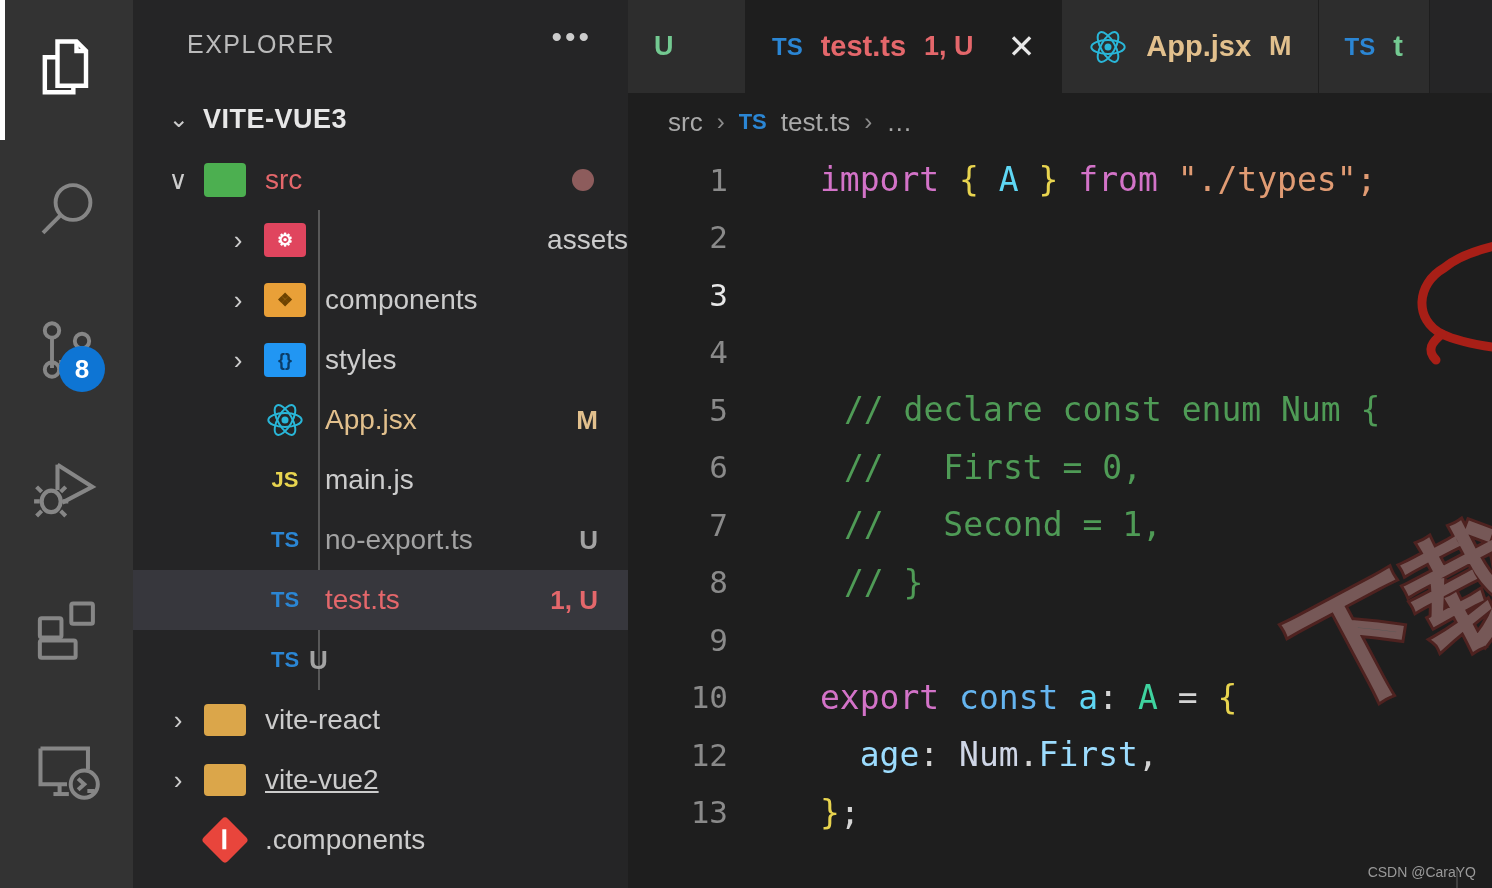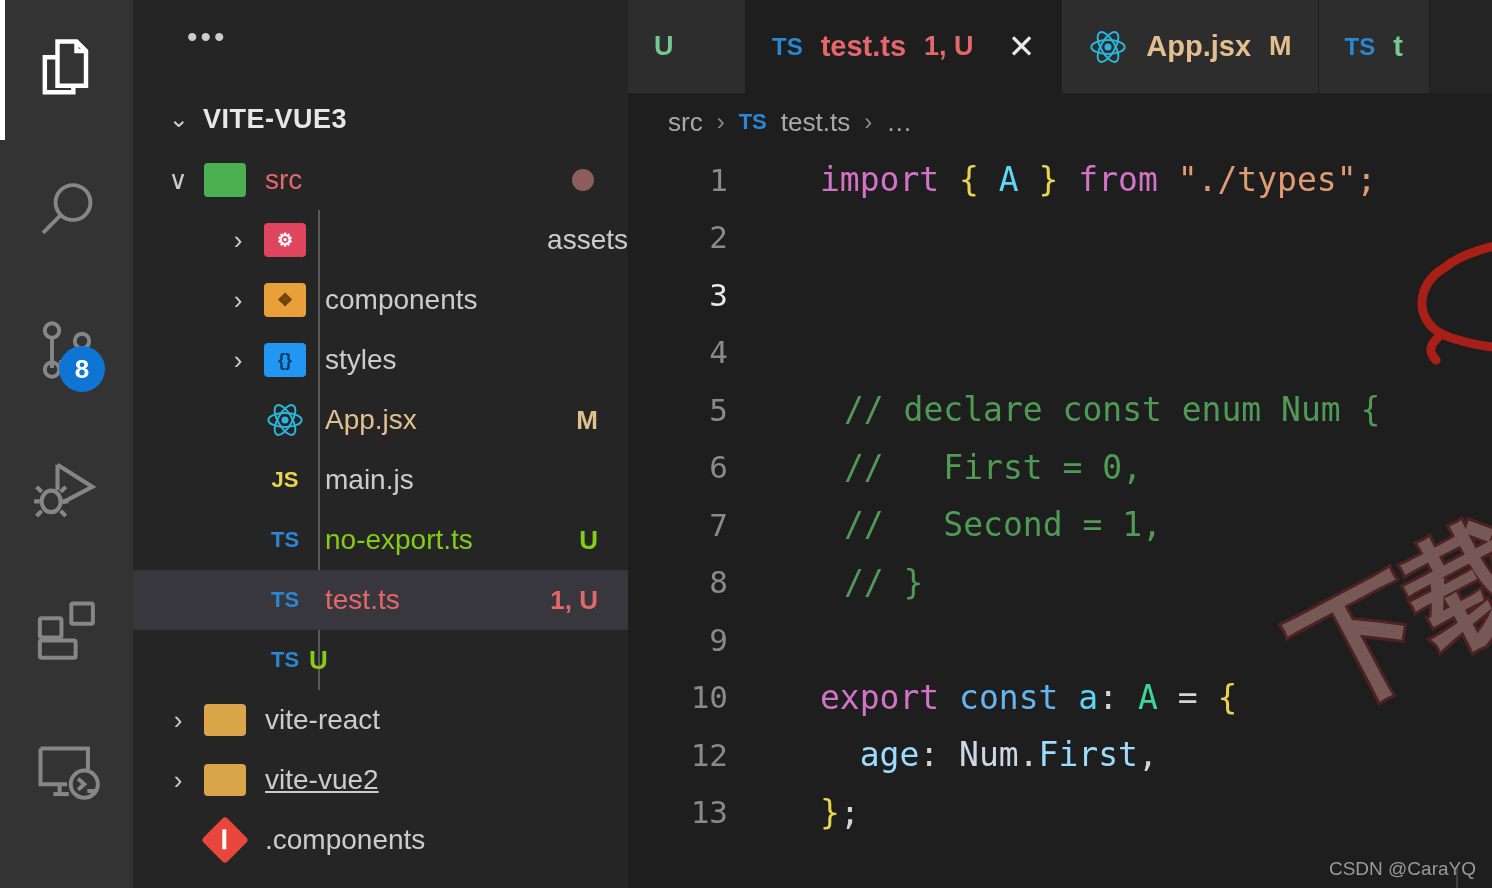--- a/index.html
+++ b/index.html
@@ -122,21 +122,21 @@
   .fdeco { padding-right: 30px; font-size: 26px; font-weight: bold; }
   .guide {
     position: absolute;
     width: 2px;
     background: #585858;
     left: 185px;
   }
 
   
   .c-red    { color: #e4676b; }
-  .c-green  { color: #84cc16; }
+  .c-green  { color: #a3a3a3; }
   .c-orange { color: #e2c08d; }
   .c-white  { color: #cccccc; }
 
   .dirty-dot {
     width: 22px; height: 22px;
     border-radius: 50%;
     background: #8d5c5c;
     margin-right: 34px;
   }
 
@@ -272,21 +272,21 @@
   .wm1 {
     left: 640px; top: 600px;
     font-size: 125px;
     transform: rotate(-28deg);
     transform-origin: left top;
   }
   .csdn {
     position: absolute;
     right: 16px; bottom: 8px;
     color: #9a9a9a;
-    font-size: 19px;
+    font-size: 14px;
     z-index: 30;
     font-family: "Liberation Sans", sans-serif;
   }
 </style>
 </head>
 <body>
 
 <div id="root">
 
   <div class="activity-bar">
@@ -354,20 +354,21 @@
           <path d="M15.6 14.8 l2 1.8 l-2 1.8 M18.6 18.8 h2.4"></path>
         </svg>
       </span>
     </div>
 
   </div>
 
   <div class="side-bar">
 
     <div class="side-header">
+      <span class="title">EXPLORER</span>
       <span class="dots">•••</span>
     </div>
 
     <div class="root-folder">
       <span style="width:48px;display:inline-flex;justify-content:center;font-size:24px;font-weight:400;color:#cccccc;">⌄</span>
       <span>VITE-VUE3</span>
     </div>
 
     <div class="tree" id="tree">
       <div class="guide" id="tree-guide" style="top: 60px; height: 480px;"></div>

